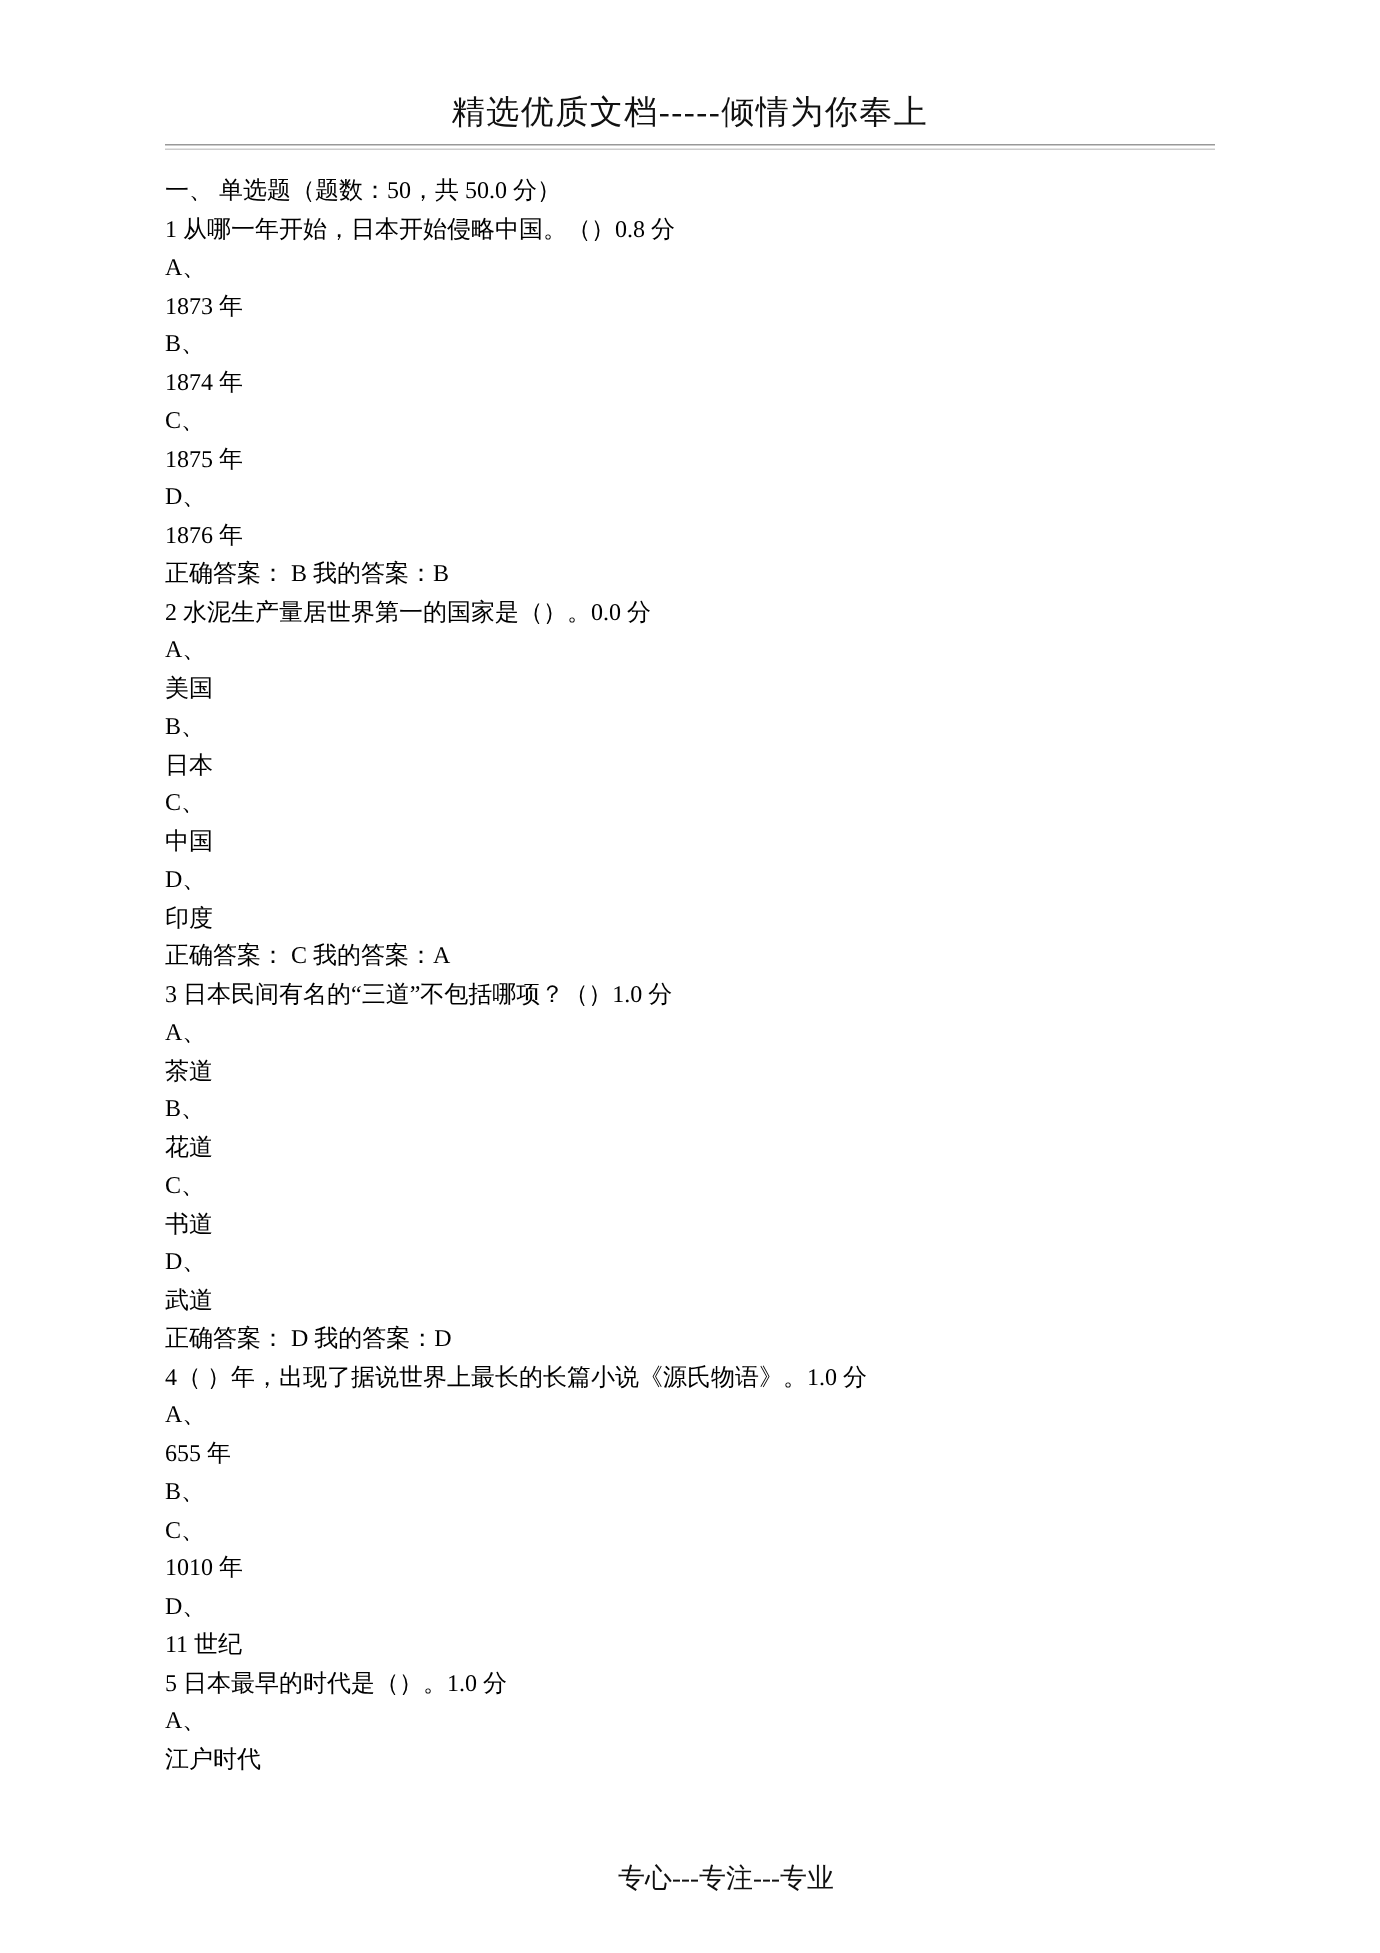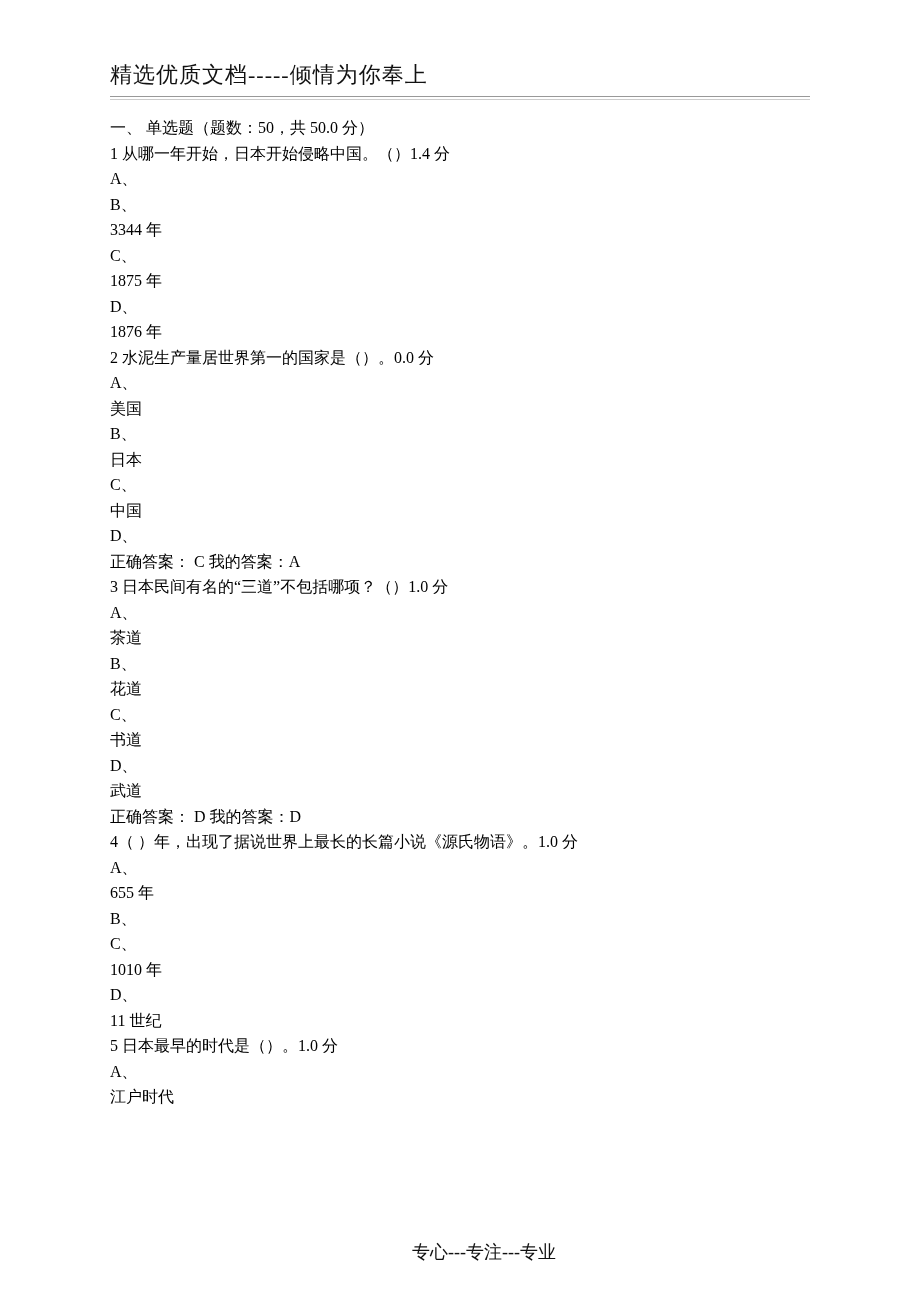--- a/index.html
+++ b/index.html
@@ -10,20 +10,21 @@
     width: 920px;
   }
   .page {
     width: 920px;
     min-height: 1302px;
     padding: 60px 110px 40px 110px;
     box-sizing: border-box;
     position: relative;
   }
   .header-title {
+    text-align: center;
     font-size: 22px;
     color: #111;
     letter-spacing: 1px;
     margin-bottom: 6px;
   }
   .header-rule {
     position: relative;
     margin: 0 auto 18px auto;
     width: 700px;
     border-top: 1px solid #999;
@@ -60,37 +61,40 @@
 <body>
 
 <div class="page">
 
   <div class="header-title">精选优质文档-----倾情为你奉上</div>
   <div class="header-rule"></div>
 
   <div class="content">
     <p>一、 单选题（题数：50，共 50.0 分）</p>
 
-    <p><span>1</span> <span>从哪一年开始，日本开始侵略中国。（）1.4 分</span></p>
+    <p><span>1</span> <span>从哪一年开始，日本开始侵略中国。（）0.8 分</span></p>
     <p>A、</p>
+    <p>1873 年</p>
     <p>B、</p>
-    <p>3344 年</p>
+    <p>1874 年</p>
     <p>C、</p>
     <p>1875 年</p>
     <p>D、</p>
     <p>1876 年</p>
+    <p>正确答案： B  我的答案：B</p>
 
     <p><span>2</span> <span>水泥生产量居世界第一的国家是（）。0.0 分</span></p>
     <p>A、</p>
     <p>美国</p>
     <p>B、</p>
     <p>日本</p>
     <p>C、</p>
     <p>中国</p>
     <p>D、</p>
+    <p>印度</p>
     <p>正确答案： C  我的答案：A</p>
 
     <p><span>3</span> <span>日本民间有名的“三道”不包括哪项？（）1.0 分</span></p>
     <p>A、</p>
     <p>茶道</p>
     <p>B、</p>
     <p>花道</p>
     <p>C、</p>
     <p>书道</p>
     <p>D、</p>

